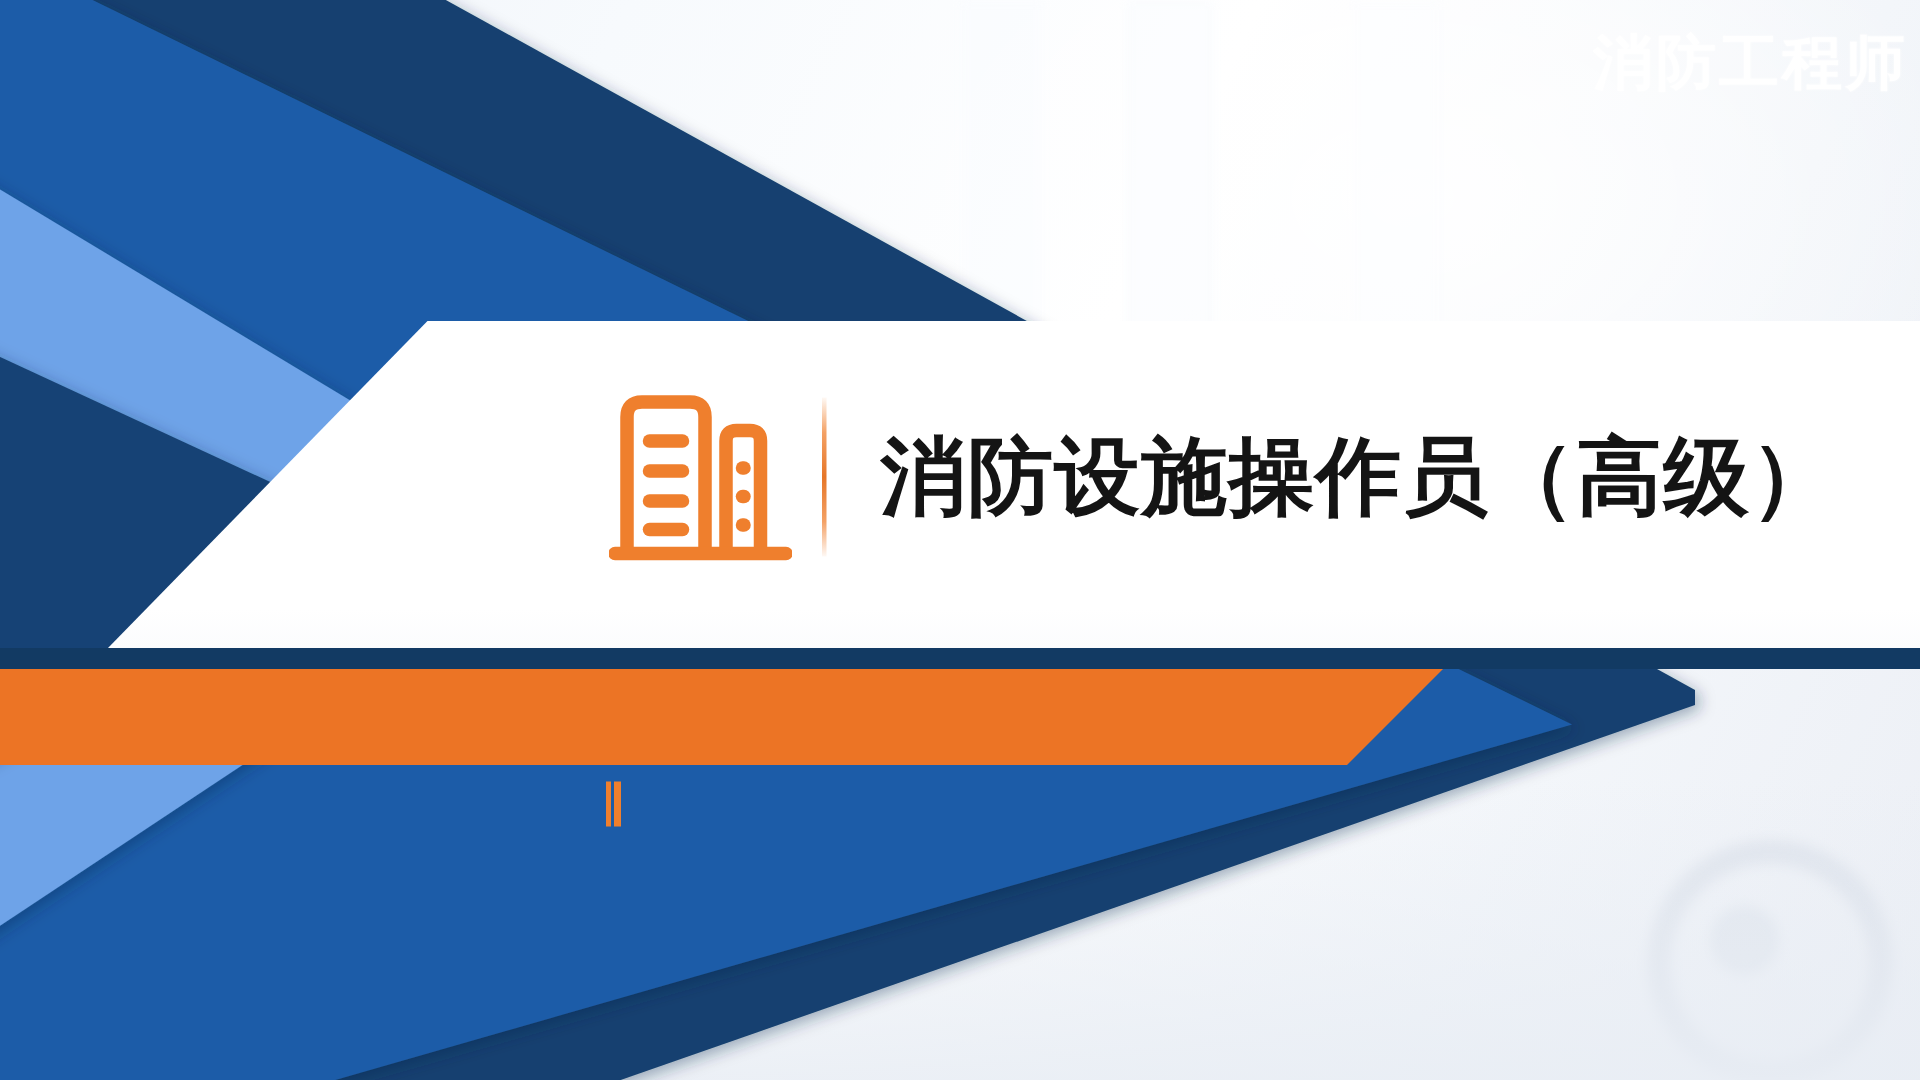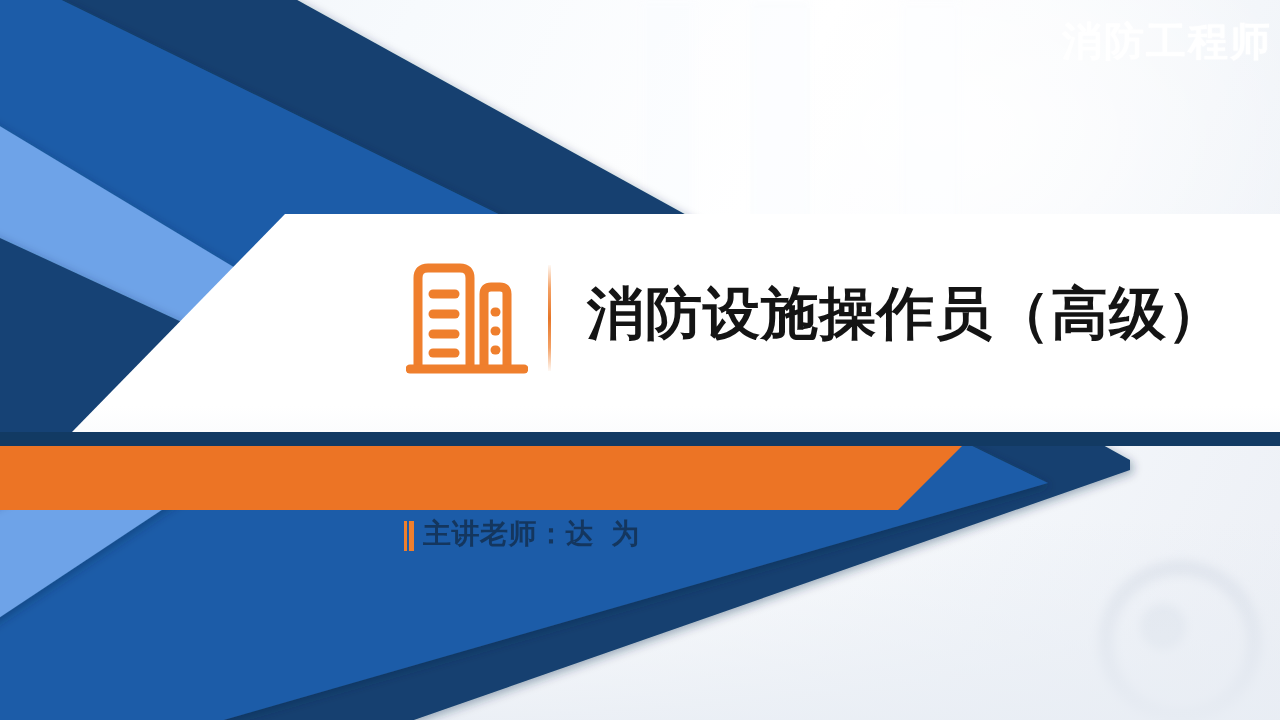--- a/index.html
+++ b/index.html
@@ -5,21 +5,21 @@
   html, body {
     margin: 0;
     padding: 0;
     background: #ffffff;
   }
   #stage {
     position: relative;
     width: 1280px;
     height: 720px;
     overflow: hidden;
-    font-family: Liberation Mono, monospace;
+    font-family: Liberation Serif, serif;
     background: #f4f7fb;
   }
 
   
   .bg-base {
     position: absolute;
     inset: 0;
     background:
       linear-gradient(115deg, #eef2f8 0%, #f7fafd 26%, #ffffff 52%, #f3f6fa 78%, #eceff5 100%);
   }
@@ -273,16 +273,15 @@
     <span class="title-divider"></span>
     <span class="course-title">消防设施操作员（高级）</span>
   </div>
 
   <div class="navy-strip"></div>
 
   <div class="orange-banner"></div>
 
   <div class="presenter">
     <span class="presenter-mark"></span>
-    <span class="presenter-text">主讲老师：达 为</span>
   </div>
 
 </div>
 
 </body></html>

